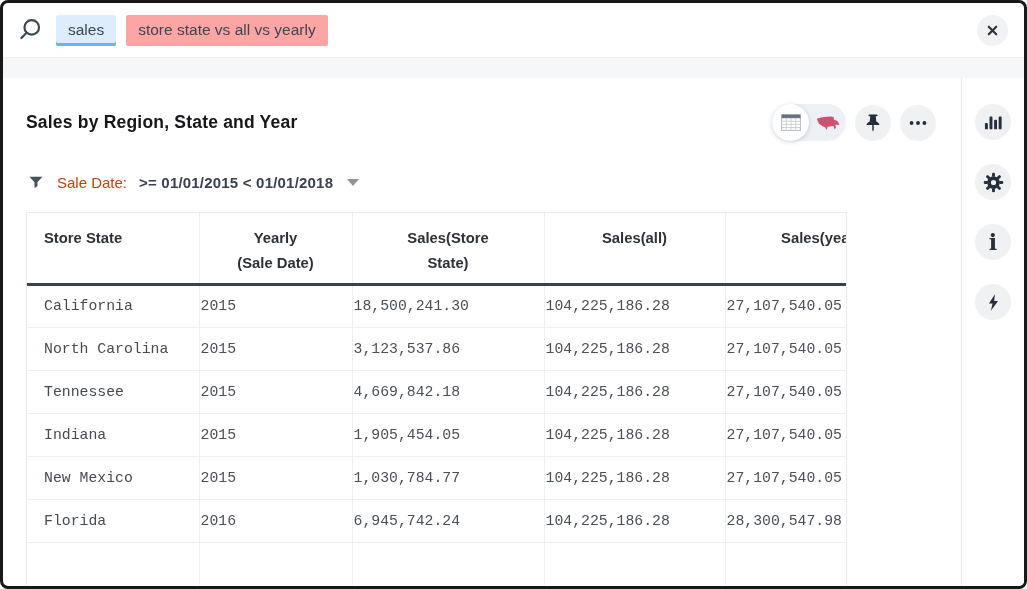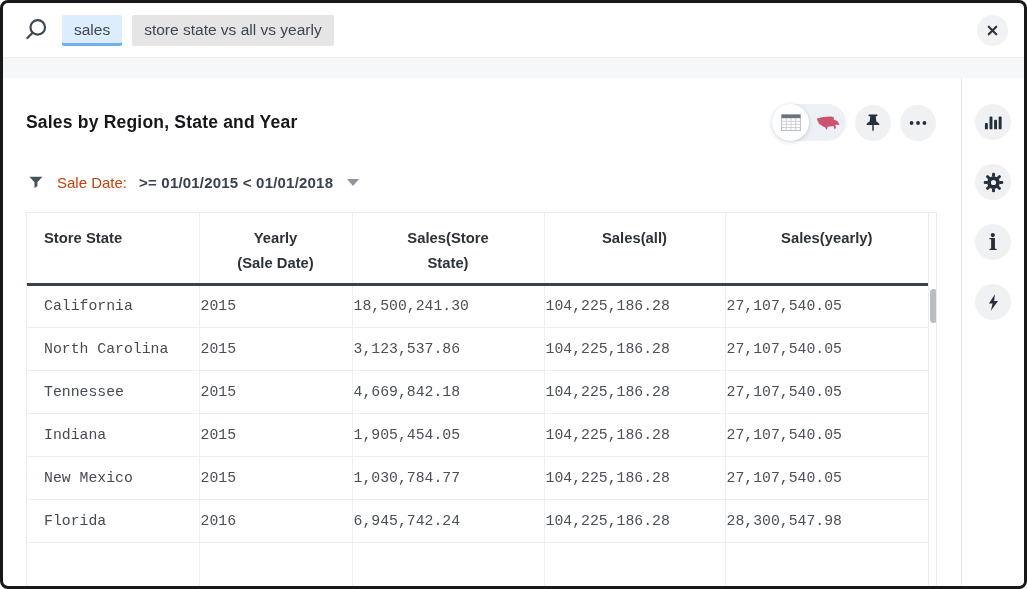--- a/index.html
+++ b/index.html
@@ -5,25 +5,25 @@
   html,body{margin:0;padding:0;background:#ffffff;}
   *{box-sizing:border-box;}
   .window{
     width:1027px;height:589px;
     border:3px solid #17181a;border-radius:8px;overflow:hidden;
     background:#fff;display:flex;flex-direction:column;
     font-family:"Liberation Sans",sans-serif;position:relative;
   }
   
   .search-bar{height:55px;min-height:55px;display:flex;align-items:center;
-    padding:0 16px 0 20px;border-bottom:1px solid #eceef1;gap:10px;}
+    padding:0 16px 0 14px;border-bottom:1px solid #eceef1;gap:10px;}
   .search-glass{display:flex;align-items:center;margin-right:2px;}
   .tokens{display:flex;align-items:center;gap:10px;}
   .token{height:31px;display:flex;align-items:center;padding:0 12px;
-    font-size:15.5px;color:#3e4650;background:#e5e5e5;border-radius:2px;white-space:nowrap;cursor:pointer;}
+    font-size:15.5px;color:#3e4650;background:#fca5a5;border-radius:2px;white-space:nowrap;cursor:pointer;}
   .token.active{background:#ddedfd;box-shadow:inset 0 -3px 0 #6fb0ee;}
   .clear-btn{margin-left:auto;width:31px;height:31px;border-radius:50%;
     background:#f1f2f4;border:none;display:flex;align-items:center;justify-content:center;cursor:pointer;padding:0;}
   
   .strip{height:20px;min-height:20px;background:#f6f7f9;}
   
   .content{flex:1;display:flex;min-height:0;}
   .main{flex:1;min-width:0;padding:0 25px 0 23px;display:flex;flex-direction:column;}
   .title-row{margin-top:26px;display:flex;align-items:center;}
   .title{font-size:17.5px;font-weight:bold;color:#15171a;letter-spacing:.2px;margin:0;}
@@ -35,21 +35,21 @@
   .icon-circle{width:36px;height:36px;border-radius:50%;background:#f0f1f3;border:none;
     display:flex;align-items:center;justify-content:center;cursor:pointer;padding:0;}
   
   .filter-row{margin-top:29px;display:flex;align-items:center;gap:10px;height:24px;}
   .filter-funnel{display:flex;align-items:center;margin-right:2px;}
   .filter-label{font-size:15px;color:#c2410c;}
   .filter-value{font-size:15px;font-weight:bold;color:#39424e;letter-spacing:.2px;margin-left:2px;cursor:pointer;}
   .caret{width:0;height:0;border-left:6px solid transparent;border-right:6px solid transparent;
     border-top:7px solid #8d949b;margin-left:4px;cursor:pointer;}
   
-  .table-wrap{margin-top:18px;width:911px;height:374px;overflow:hidden;position:relative;
+  .table-wrap{margin-top:18px;width:821px;height:374px;overflow:hidden;position:relative;
     border:1px solid #e9ebef;border-bottom:none;display:flex;}
   table{border-collapse:collapse;table-layout:fixed;width:901px;background:#fff;}
   thead th{height:71px;vertical-align:top;padding-top:13px;font-size:14.8px;font-weight:bold;
     color:#2d3238;border-bottom:3px solid #39424e;border-right:1px solid #edeff3;background:#fff;cursor:pointer;}
   thead th:last-child{border-right:none;}
   thead th div{line-height:25px;}
   th.left{text-align:left;padding-left:17px;}
   th.center{text-align:center;}
   tbody td{height:40px;font-size:14.8px;color:#4a5058;border-bottom:1px solid #edeff3;
     border-right:1px solid #edeff3;white-space:nowrap;overflow:hidden;cursor:pointer;font-family:Liberation Mono, monospace;}

